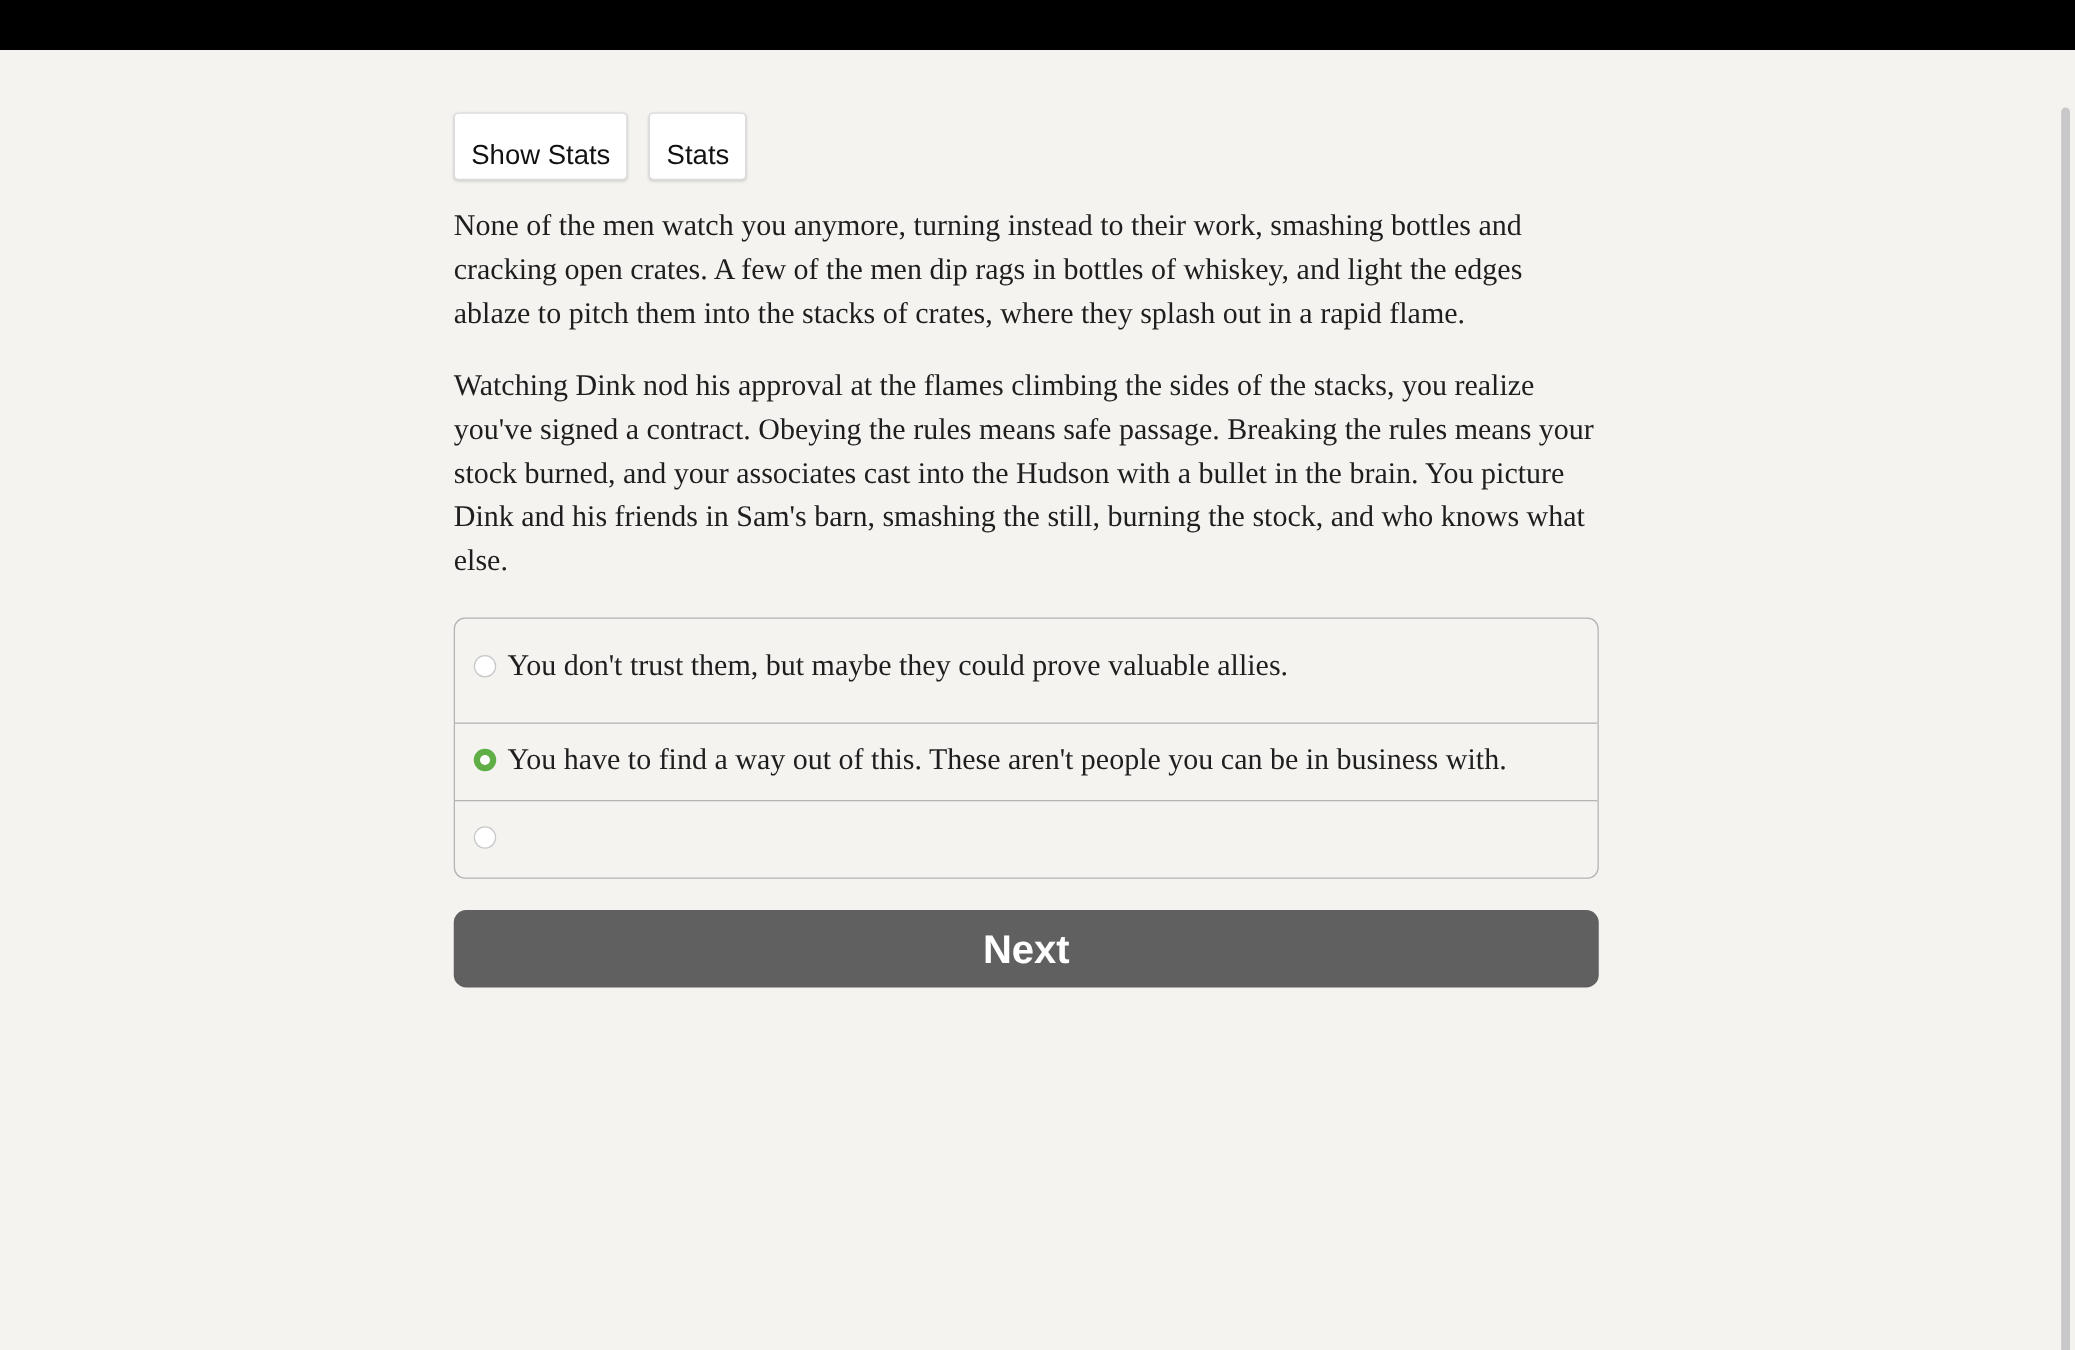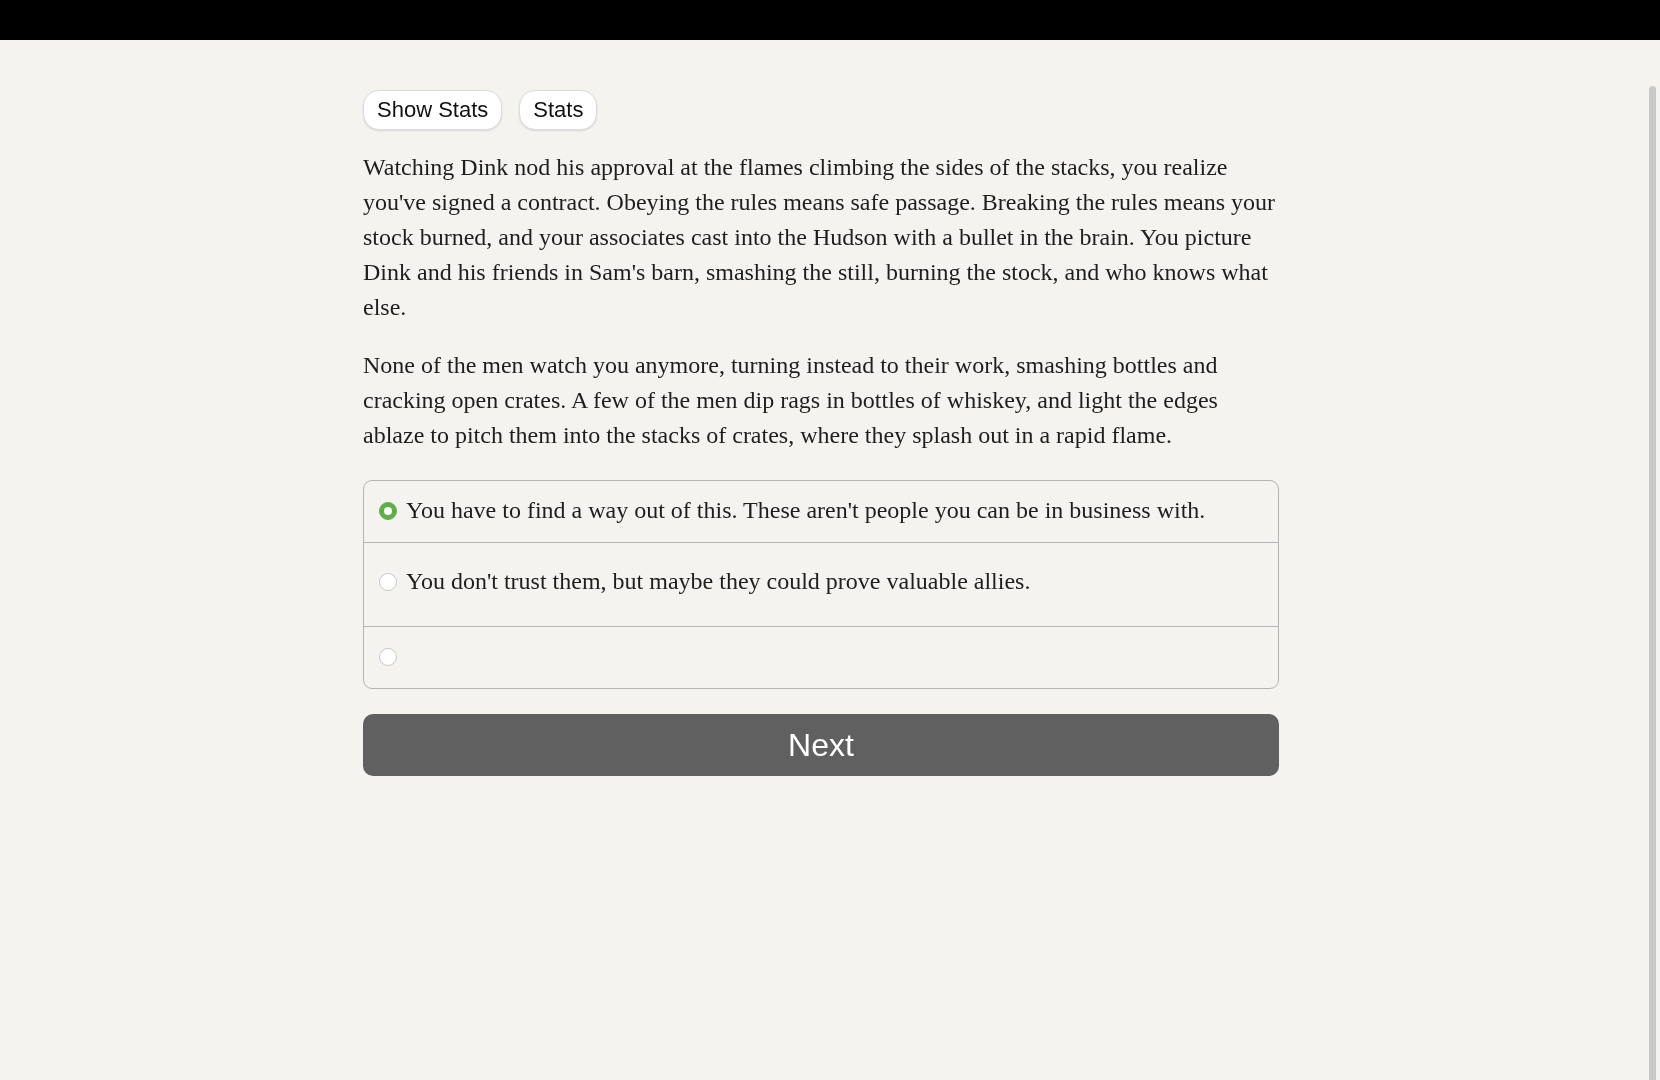--- a/index.html
+++ b/index.html
@@ -11,22 +11,22 @@
       position: relative;
     }
     .topbar { position: absolute; left: 0; top: 0; width: 1660px; height: 40px; background: #000; }
     .scrollbar-track { position: absolute; right: 0; top: 40px; width: 16px; height: 1040px; background: #f4f3f0; }
     .scrollbar-thumb { position: absolute; right: 4px; top: 46px; width: 7px; height: 1010px; background: #c8c8c8; border-radius: 4px; }
     .container { position: absolute; left: 363px; top: 90px; width: 916px; }
     .btnrow { display: flex; gap: 17px; }
     .tbtn {
       font-family: "Liberation Sans", "DejaVu Sans", sans-serif;
       font-size: 22px; color: #111;
-      background: #fff; border: 1px solid #dcdcdc; border-radius: 16px;
-      padding: 6px 13px 6px 13px;
+      background: #fff; border: 1px solid #dcdcdc; border-radius: 4px;
+      padding: 20px 13px 6px 13px;
       box-shadow: 0 1px 2px rgba(0,0,0,0.12);
       cursor: pointer;
     }
     .passage { margin-top: 20px; }
     .passage p { font-size: 24px; line-height: 35px; margin: 0 0 23px 0; }
     .choices {
       margin-top: 27px;
       border: 1.5px solid #b3b3b3; border-radius: 9px;
       background: #f4f3f0;
       overflow: hidden;
@@ -49,50 +49,50 @@
     .radio.checked { background: #5fae46; border-color: #5fae46; }
     .radio.checked::after {
       content: ""; position: absolute; left: 50%; top: 50%;
       width: 8px; height: 8px; border-radius: 50%; background: #fff;
       transform: translate(-50%, -50%);
     }
     .next {
       margin-top: 25px; width: 916px; height: 62px;
       background: #606060; color: #fff; border: none; border-radius: 10px;
       font-family: "Liberation Sans", "DejaVu Sans", sans-serif;
-      font-size: 32px; font-weight: normal;
+      font-size: 32px; font-weight: bold;
       display: flex; align-items: center; justify-content: center;
       cursor: pointer;
     }
   </style>
 </head>
 <body>
 
 <div class="topbar"></div>
 <div class="scrollbar-track">
   <div class="scrollbar-thumb"></div>
 </div>
 
 <div class="container">
   <div class="btnrow">
     <button class="tbtn">Show Stats</button>
     <button class="tbtn">Stats</button>
   </div>
 
   <div class="passage">
+    <p>None of the men watch you anymore, turning instead to their work, smashing bottles and cracking open crates. A few of the men dip rags in bottles of whiskey, and light the edges ablaze to pitch them into the stacks of crates, where they splash out in a rapid flame.</p>
     <p>Watching Dink nod his approval at the flames climbing the sides of the stacks, you realize you've signed a contract. Obeying the rules means safe passage. Breaking the rules means your stock burned, and your associates cast into the Hudson with a bullet in the brain. You picture Dink and his friends in Sam's barn, smashing the still, burning the stock, and who knows what else.</p>
-    <p>None of the men watch you anymore, turning instead to their work, smashing bottles and cracking open crates. A few of the men dip rags in bottles of whiskey, and light the edges ablaze to pitch them into the stacks of crates, where they splash out in a rapid flame.</p>
   </div>
 
   <div class="choices">
+    <div class="choice single">
+      <span class="radio"></span><span>You don't trust them, but maybe they could prove valuable allies.</span>
+    </div>
     <div class="choice">
       <span class="radio checked"></span><span>You have to find a way out of this. These aren't people you can be in business with.</span>
-    </div>
-    <div class="choice single">
-      <span class="radio"></span><span>You don't trust them, but maybe they could prove valuable allies.</span>
     </div>
     <div class="choice">
       <span class="radio"></span>
     </div>
   </div>
 
   <button class="next">Next</button>
 </div>
 
 </body></html>

